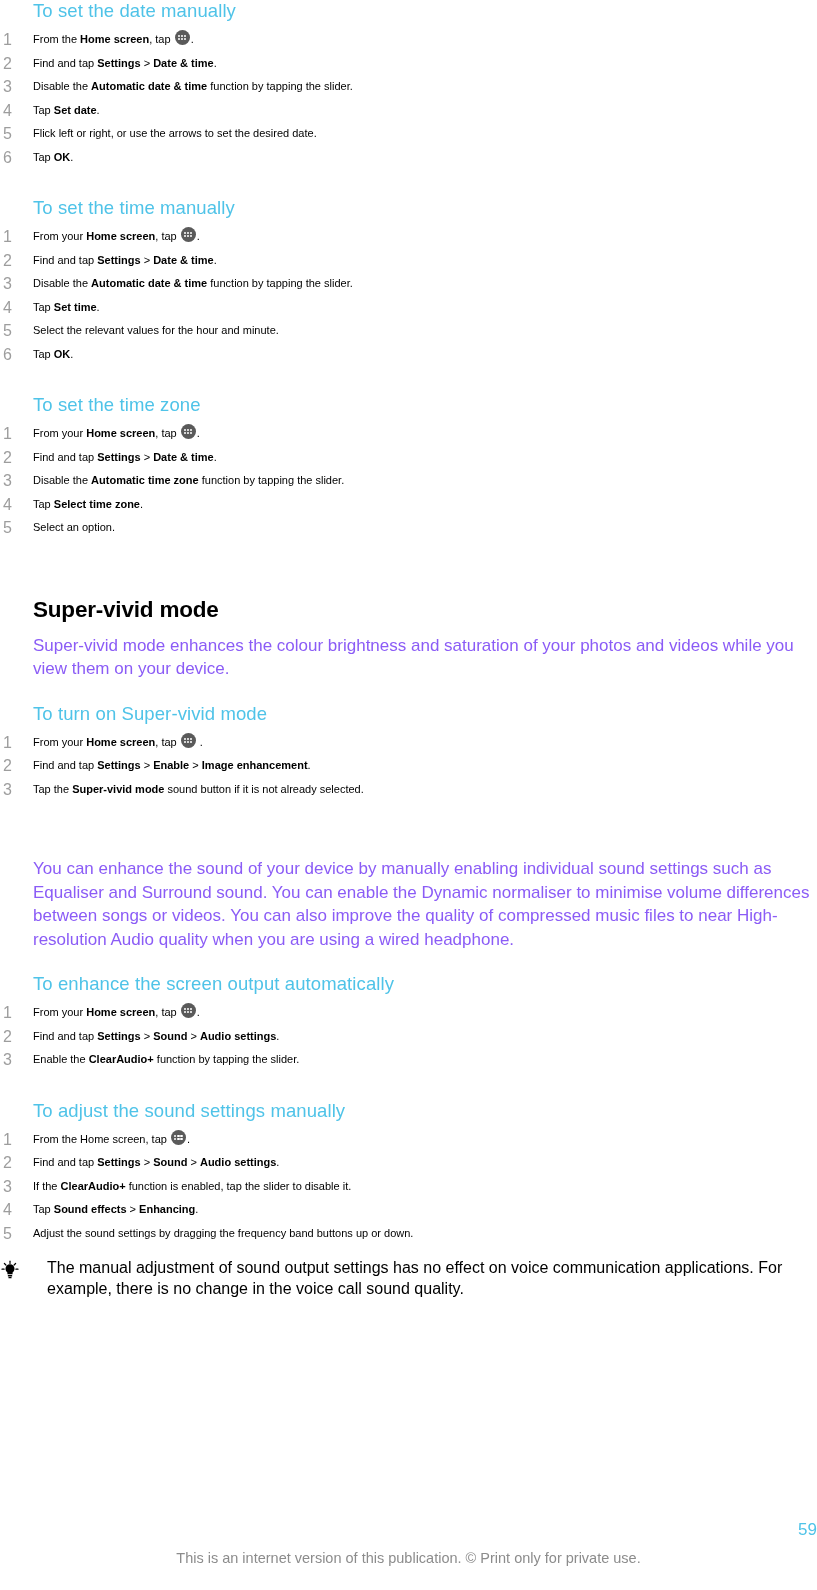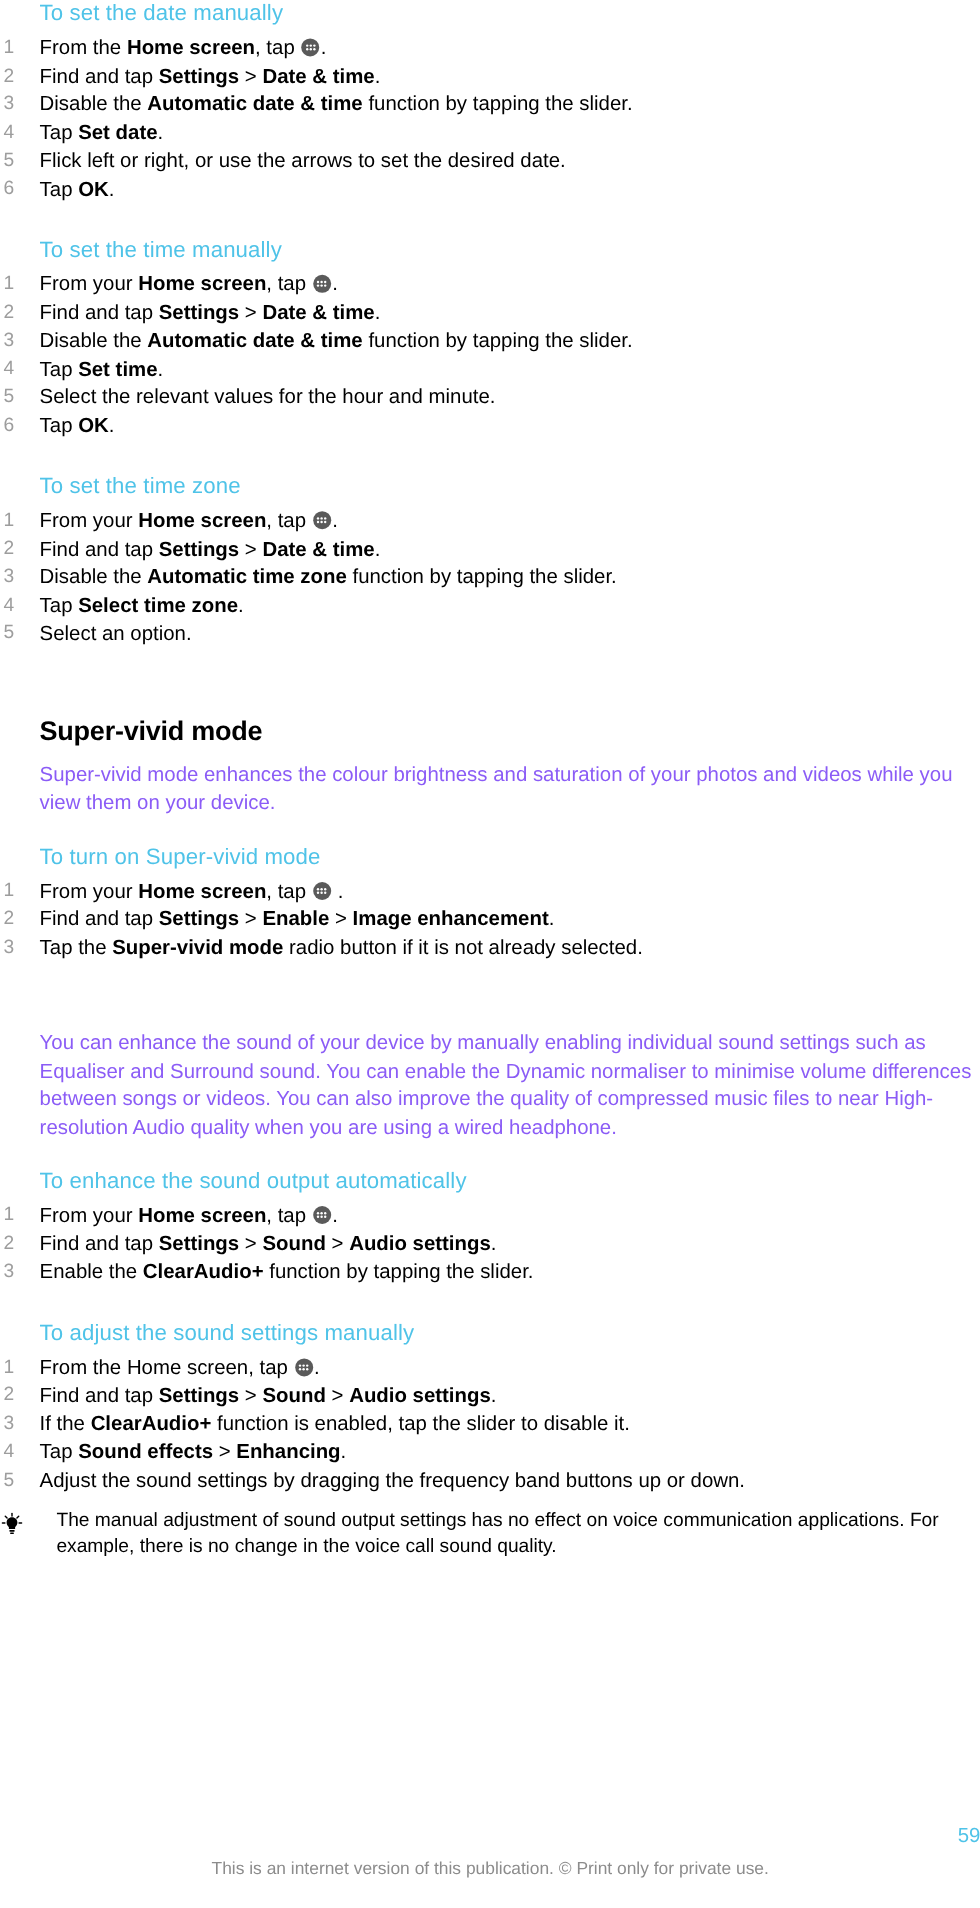--- a/index.html
+++ b/index.html
@@ -56,21 +56,21 @@
   
   ol.steps {
     list-style: none;
     margin: 0;
     padding: 0;
     counter-reset: stepnum;
   }
   ol.steps > li {
     position: relative;
     counter-increment: stepnum;
-    font-size: 17px;
+    font-size: 11px;
     line-height: 23.5px;
     padding-left: 33px;
     margin: 0;
     color: #000000;
     white-space: nowrap;
   }
   ol.steps > li::before {
     content: counter(stepnum);
     position: absolute;
     left: 3px;
@@ -213,34 +213,34 @@
     <p class="body-text">Super-vivid mode enhances the colour brightness and saturation of your photos and videos while you view them on your device.</p>
   </div>
 
   <div class="gap-small"></div>
 
   <div>
     <h3 class="proc-heading">To turn on Super-vivid mode</h3>
     <ol class="steps">
       <li><span>From your </span><b>Home screen</b><span>, tap </span><span class="appdrawer-icon"><i></i><i></i><i></i><i></i><i></i><i></i></span><span> .</span></li>
       <li><span>Find and tap </span><b>Settings</b><span class="sep"> &gt; </span><b>Enable</b><span class="sep"> &gt; </span><b>Image enhancement</b><span>.</span></li>
-      <li><span>Tap the </span><b>Super-vivid mode</b><span> radio button if it is not already selected.</span></li>
+      <li><span>Tap the </span><b>Super-vivid mode</b><span> sound button if it is not already selected.</span></li>
     </ol>
   </div>
 
   <div class="gap-sec"></div>
 
   <div>
     <p class="body-text">You can enhance the sound of your device by manually enabling individual sound settings such as Equaliser and Surround sound. You can enable the Dynamic normaliser to minimise volume differences between songs or videos. You can also improve the quality of compressed music files to near High-resolution Audio quality when you are using a wired headphone.</p>
   </div>
 
   <div class="gap-small"></div>
 
   <div>
-    <h3 class="proc-heading">To enhance the sound output automatically</h3>
+    <h3 class="proc-heading">To enhance the screen output automatically</h3>
     <ol class="steps">
       <li><span>From your </span><b>Home screen</b><span>, tap </span><span class="appdrawer-icon"><i></i><i></i><i></i><i></i><i></i><i></i></span><span>.</span></li>
       <li><span>Find and tap </span><b>Settings</b><span class="sep"> &gt; </span><b>Sound</b><span class="sep"> &gt; </span><b>Audio settings</b><span>.</span></li>
       <li><span>Enable the </span><b>ClearAudio+</b><span> function by tapping the slider.</span></li>
     </ol>
   </div>
 
   <div class="gap-proc"></div>
 
   <div>

